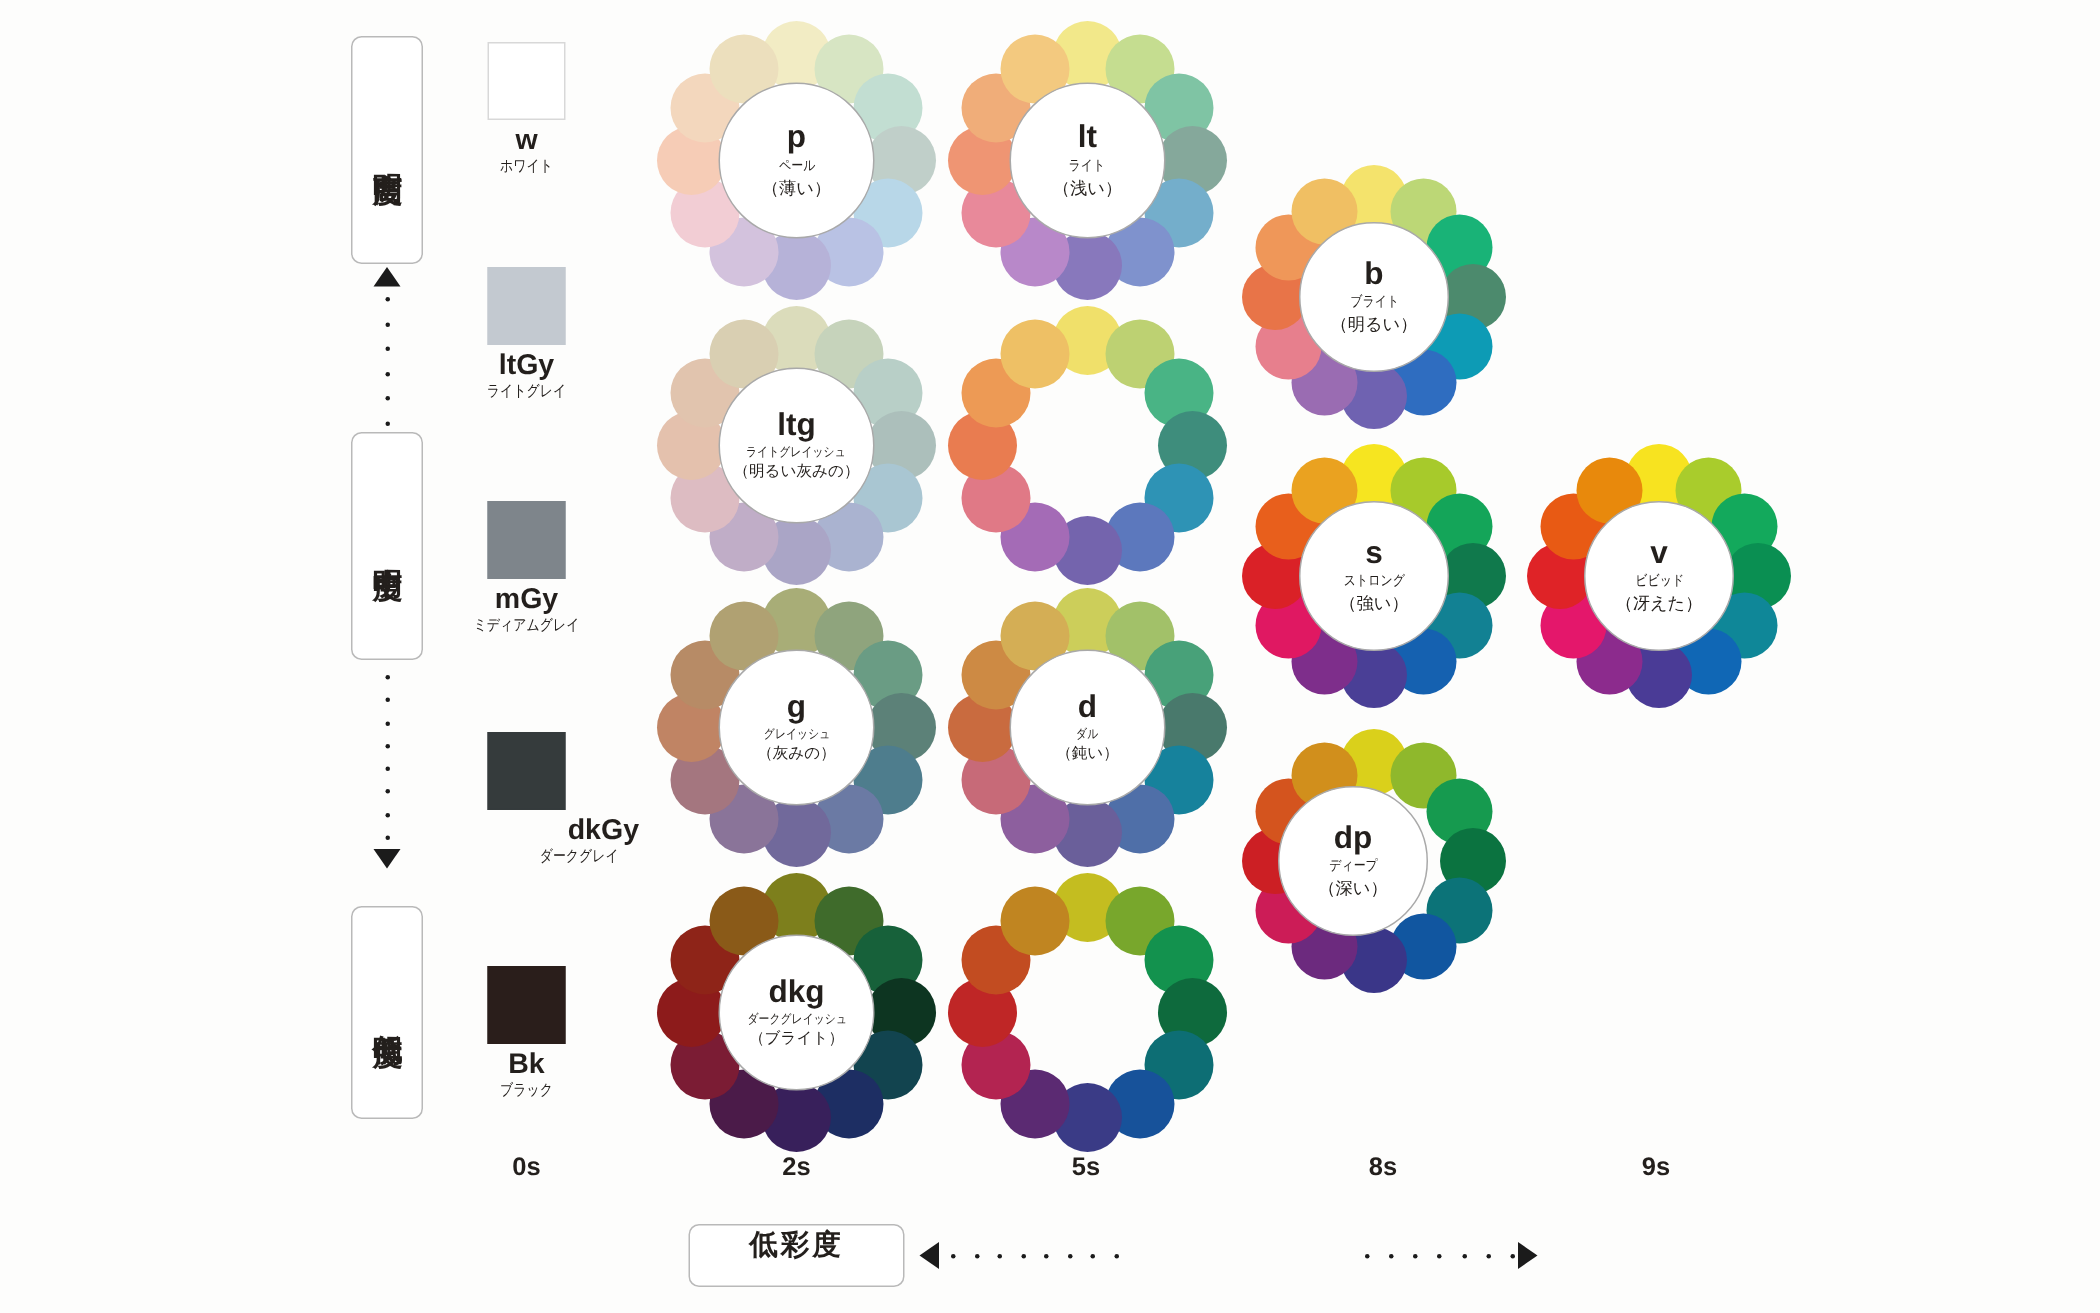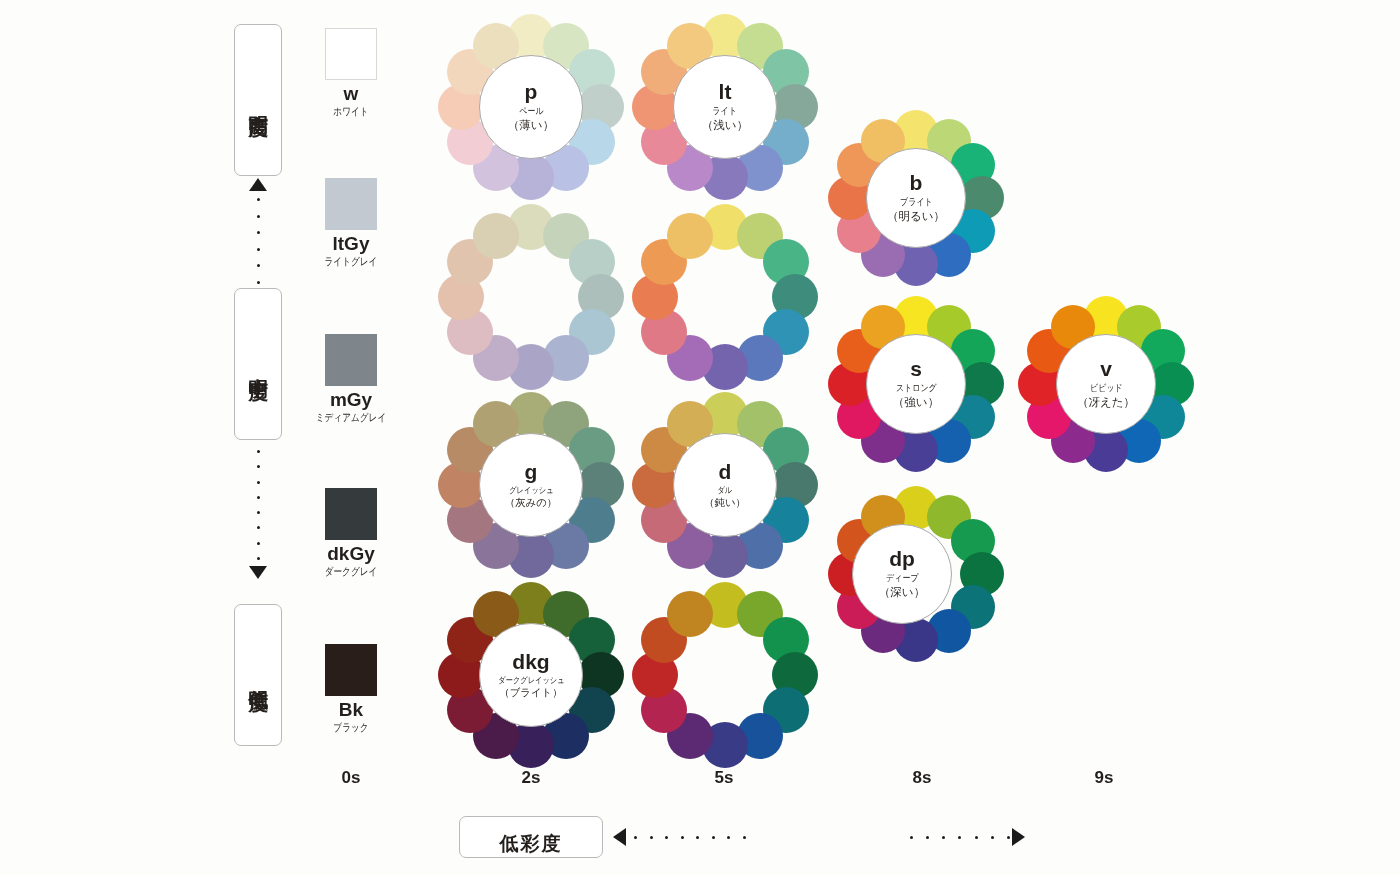--- a/index.html
+++ b/index.html
@@ -56,21 +56,21 @@
   .hub.small .t-kana{font-size:8.6px;}
   .hub.small .t-jp{font-size:10.4px;}
 
   
   .colTick{position:absolute;font-size:17px;font-weight:700;text-align:center;
     width:80px;font-family:"Liberation Sans",sans-serif;}
 
   
   .hbox{
     position:absolute;height:42px;border:1.4px solid #b9b9b9;border-radius:7px;
-    background:#fff;display:flex;align-items:flex-end;justify-content:center;
+    background:#fff;display:flex;align-items:flex-start;justify-content:center;
     box-sizing:border-box;
   }
   .hbox span{font-size:19px;font-weight:700;letter-spacing:2px;
     font-family:"DejaVu Sans",sans-serif;}
   .hdots{position:absolute;height:2px;display:flex;align-items:center;
     justify-content:space-between;}
   .hdots i{display:block;width:3px;height:3px;border-radius:50%;background:#1b1b1b;}
   .arrowL,.arrowR{position:absolute;width:0;height:0;
     border-top:9px solid transparent;border-bottom:9px solid transparent;}
   .arrowL{border-right:13px solid #1b1b1b;}
@@ -125,21 +125,21 @@
       <div class="swLabel" style="left: 276px; top: 234px;">
         <div class="abbr">ltGy</div>
         <div class="kana">ライトグレイ</div>
       </div>
       <div class="swatch" style="left: 325px; top: 334px; background: rgb(126, 133, 139); border: 1px solid rgb(126, 133, 139);"></div>
       <div class="swLabel" style="left: 276px; top: 390px;">
         <div class="abbr">mGy</div>
         <div class="kana">ミディアムグレイ</div>
       </div>
       <div class="swatch" style="left: 325px; top: 488px; background: rgb(53, 59, 60); border: 1px solid rgb(53, 59, 60);"></div>
-      <div class="swLabel" style="left: 276px; top: 544px;">
+      <div class="swLabel" style="left: 276px; top: 544px; text-align: right;">
         <div class="abbr">dkGy</div>
         <div class="kana">ダークグレイ</div>
       </div>
       <div class="swatch" style="left: 325px; top: 644px; background: rgb(42, 30, 27); border: 1px solid rgb(42, 30, 27);"></div>
       <div class="swLabel" style="left: 276px; top: 700px;">
         <div class="abbr">Bk</div>
         <div class="kana">ブラック</div>
       </div>
     </div>
   <div class="colTick" style="left:311px;top:768px;">0s</div>
@@ -189,20 +189,25 @@
         <div class="dot" style="left: 130.622px; top: 35px; width: 46px; height: 46px; background: rgb(184, 207, 199);"></div>
         <div class="dot" style="left: 140px; top: 70px; width: 46px; height: 46px; background: rgb(172, 191, 187);"></div>
         <div class="dot" style="left: 130.622px; top: 105px; width: 46px; height: 46px; background: rgb(169, 198, 210);"></div>
         <div class="dot" style="left: 105px; top: 130.622px; width: 46px; height: 46px; background: rgb(170, 179, 208);"></div>
         <div class="dot" style="left: 70px; top: 140px; width: 46px; height: 46px; background: rgb(170, 165, 198);"></div>
         <div class="dot" style="left: 35px; top: 130.622px; width: 46px; height: 46px; background: rgb(192, 173, 199);"></div>
         <div class="dot" style="left: 9.37822px; top: 105px; width: 46px; height: 46px; background: rgb(221, 188, 194);"></div>
         <div class="dot" style="left: 0px; top: 70px; width: 46px; height: 46px; background: rgb(228, 193, 173);"></div>
         <div class="dot" style="left: 9.37822px; top: 35px; width: 46px; height: 46px; background: rgb(225, 196, 174);"></div>
         <div class="dot" style="left: 35px; top: 9.37822px; width: 46px; height: 46px; background: rgb(217, 207, 178);"></div>
+        <div class="hub small" style="left: 41px; top: 41px; width: 104px; height: 104px;">
+          <div class="t-abbr">ltg</div>
+          <div class="t-kana">ライトグレイッシュ</div>
+          <div class="t-jp">（明るい灰みの）</div>
+        </div>
       </div>
       <div class="wheel" style="left: 632px; top: 204px; width: 186px; height: 186px;">
         <div class="dot" style="left: 70px; top: 0px; width: 46px; height: 46px; background: rgb(240, 224, 106);"></div>
         <div class="dot" style="left: 105px; top: 9.37822px; width: 46px; height: 46px; background: rgb(189, 209, 114);"></div>
         <div class="dot" style="left: 130.622px; top: 35px; width: 46px; height: 46px; background: rgb(73, 180, 133);"></div>
         <div class="dot" style="left: 140px; top: 70px; width: 46px; height: 46px; background: rgb(62, 141, 124);"></div>
         <div class="dot" style="left: 130.622px; top: 105px; width: 46px; height: 46px; background: rgb(46, 147, 181);"></div>
         <div class="dot" style="left: 105px; top: 130.622px; width: 46px; height: 46px; background: rgb(92, 120, 189);"></div>
         <div class="dot" style="left: 70px; top: 140px; width: 46px; height: 46px; background: rgb(116, 100, 173);"></div>
         <div class="dot" style="left: 35px; top: 130.622px; width: 46px; height: 46px; background: rgb(164, 107, 182);"></div>

